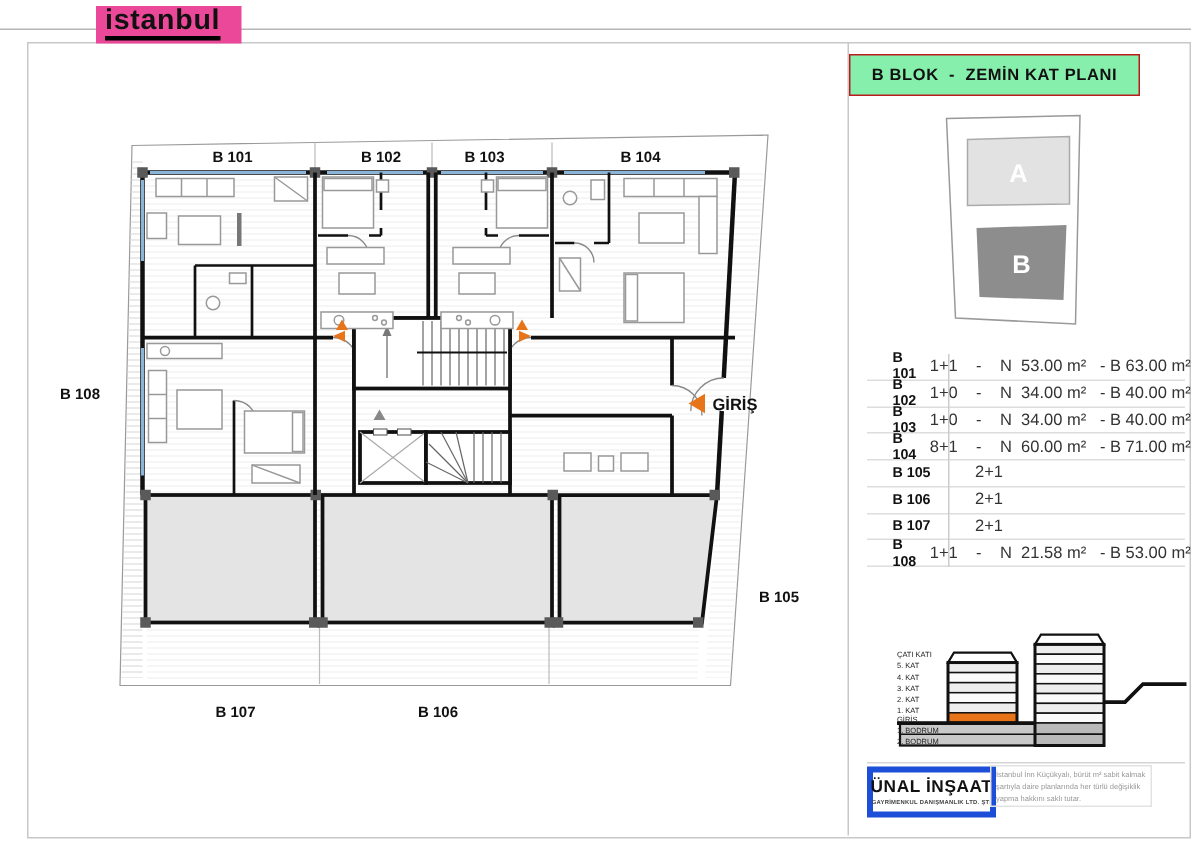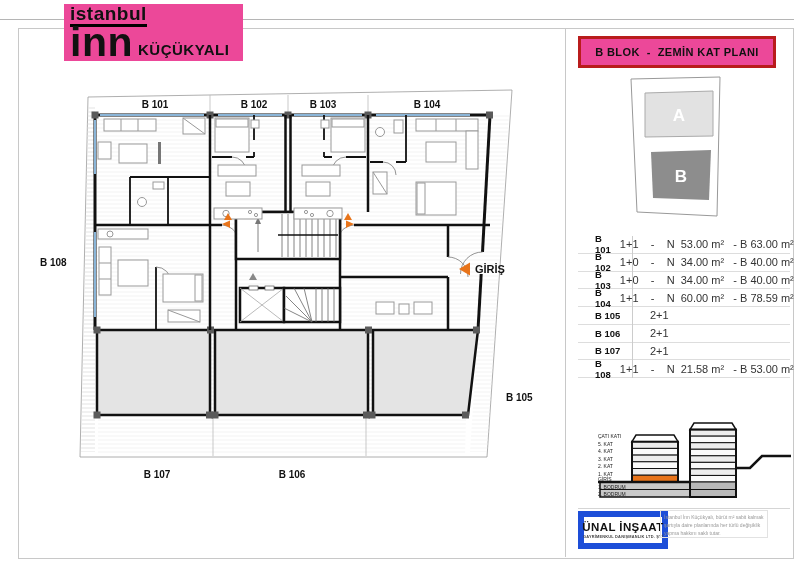--- a/index.html
+++ b/index.html
@@ -12,58 +12,54 @@
   .sidebar-divider{position:absolute;left:565px;top:28px;width:1px;height:529px;background:#c8c8c8;}
 
   
   .logo{position:absolute;left:64px;top:4px;background:#ec4899;padding:0 14px 2px 6px;}
   .logo-istanbul{font-size:19px;font-weight:bold;letter-spacing:.5px;border-bottom:3px solid #000;display:inline-block;line-height:1.05;}
   .logo-row{display:flex;align-items:flex-end;}
   .logo-inn{font-size:41px;font-weight:900;letter-spacing:.5px;line-height:.78;}
   .logo-loc{font-size:15px;font-weight:bold;margin-left:5px;letter-spacing:.5px;padding-bottom:1px;}
 
   
-  .sb-title{position:absolute;left:578px;top:36px;width:192px;height:26px;background:#ec4899;border:3px solid #b91c1c;
+  .sb-title{position:absolute;left:566px;top:36px;width:192px;height:26px;background:#86efac;border:1px solid #b91c1c;
     display:flex;align-items:center;justify-content:center;font-size:11px;font-weight:bold;white-space:pre;letter-spacing:.4px;}
   .site-svg{position:absolute;left:600px;top:70px;}
   .units-table{position:absolute;left:578px;top:236px;width:212px;}
   .units-rows{position:relative;}
   .units-divider{position:absolute;left:54px;top:0;bottom:0;width:1px;background:#ccc;}
   .unit-row{display:flex;align-items:center;height:16.75px;border-bottom:1px solid #ddd;}
   .unit-row:first-child{border-top:1px solid #e5e5e5;}
   .unit-id{width:46px;padding-left:17px;font-size:9.5px;font-weight:bold;}
   .unit-details{margin-left:9px;font-size:11px;color:#333;white-space:pre;}
   .section-svg{position:absolute;left:578px;top:418px;}
 
   
   .footer-rule{position:absolute;left:578px;top:508px;width:212px;height:1px;background:#d5d5d5;}
-  .company-box{position:absolute;left:578px;top:511px;width:78px;height:26px;border:6px solid #1d4ed8;
+  .company-box{position:absolute;left:578px;top:511px;width:78px;height:26px;border:4px solid #1d4ed8;
     display:flex;flex-direction:column;align-items:center;justify-content:center;background:#fff;}
   .company-name{font-size:11.5px;font-weight:bold;letter-spacing:.4px;white-space:nowrap;}
   .company-sub{font-size:3.9px;font-weight:bold;color:#444;letter-spacing:.2px;white-space:nowrap;margin-top:1px;}
   .disclaimer-box{position:absolute;left:660px;top:510px;width:108px;height:28px;border:1px solid #e2e2e2;
     padding:2px 3px;box-sizing:border-box;}
   .disclaimer-box span{display:block;font-size:5px;line-height:1.6;color:#999;}
 
   .plan-svg{position:absolute;left:18px;top:62px;}
   svg text{font-family:"Liberation Sans","DejaVu Sans",sans-serif;}
 </style>
 </head>
 <body>
 
 <div class="page-border"></div>
 <div class="top-rule"></div>
 <div class="sidebar-divider"></div>
 
 <div class="logo">
   <span class="logo-istanbul">istanbul</span>
-  <div class="logo-row">
-    <span class="logo-inn">inn</span>
-    <span class="logo-loc">KÜÇÜKYALI</span>
-  </div>
 </div>
 
 <svg class="plan-svg" width="547" height="444" viewBox="0 0 547 444">
   <defs>
     <pattern id="hatch" width="4" height="4" patternUnits="userSpaceOnUse">
       <path d="M0 2 H4" stroke="#e3e3e3" stroke-width="1"></path>
     </pattern>
     <pattern id="hatchLight" width="4" height="4" patternUnits="userSpaceOnUse">
       <path d="M0 2 H4" stroke="#f3f3f3" stroke-width="1"></path>
     </pattern>
@@ -322,21 +318,21 @@
     <div class="unit-row">
       <span class="unit-id">B 102</span>
       <span class="unit-details">1+0    -    N  34.00 m²   - B 40.00 m²</span>
     </div>
     <div class="unit-row">
       <span class="unit-id">B 103</span>
       <span class="unit-details">1+0    -    N  34.00 m²   - B 40.00 m²</span>
     </div>
     <div class="unit-row">
       <span class="unit-id">B 104</span>
-      <span class="unit-details">1+1    -    N  60.00 m²   - B 78.59 m²</span>
+      <span class="unit-details">8+1    -    N  60.00 m²   - B 71.00 m²</span>
     </div>
     <div class="unit-row">
       <span class="unit-id">B 105</span>
       <span class="unit-details">2+1</span>
     </div>
     <div class="unit-row">
       <span class="unit-id">B 106</span>
       <span class="unit-details">2+1</span>
     </div>
     <div class="unit-row">

